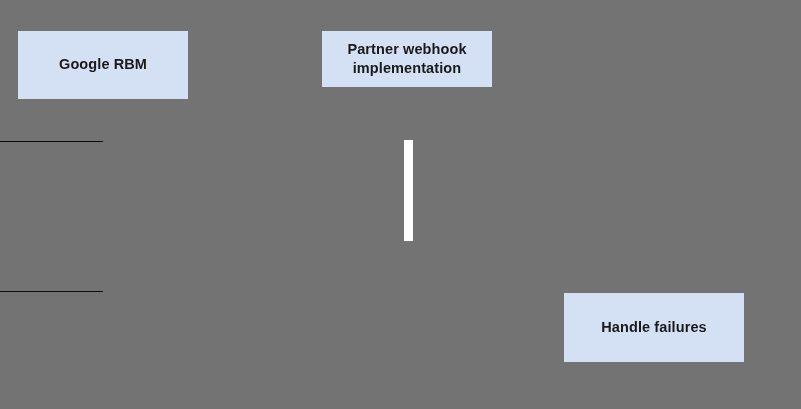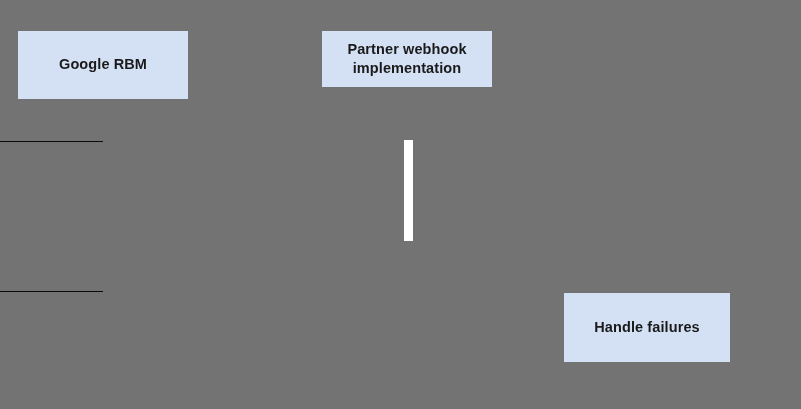--- a/index.html
+++ b/index.html
@@ -57,21 +57,21 @@
   <div class="node" style="left:18px; top:31px; width:170px; height:68px;">
     <span class="node-label">Google RBM</span>
   </div>
 
   <div class="node" style="left:322px; top:31px; width:170px; height:56px;">
     <span class="node-label">Partner webhook
 implementation</span>
   </div>
 
 
-  <div class="node" style="left:564px; top:293px; width:166px; height:69px;">
+  <div class="node" style="left:564px; top:293px; width:180px; height:69px;">
     <span class="node-label">Handle failures</span>
   </div>
 
   <div class="connector-white" style="left:404px; top:140px; width:9px; height:101px;"></div>
 
   <div class="connector-dark" style="left:0px; top:141px; width:103px; height:1px;"></div>
 
   <div class="connector-dark" style="left:0px; top:291px; width:103px; height:1px;"></div>
 
 </div>

